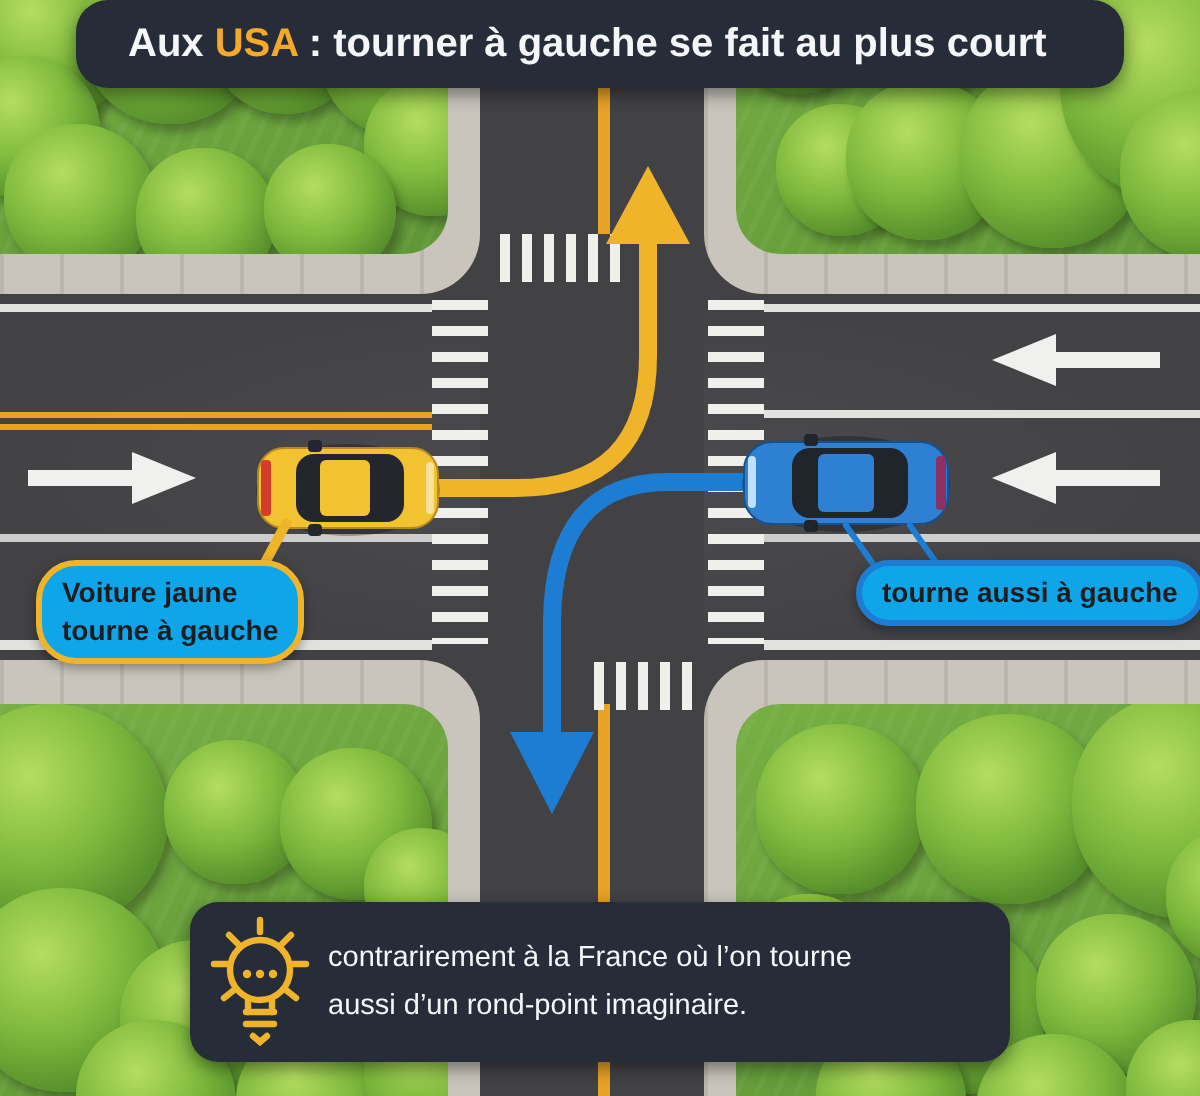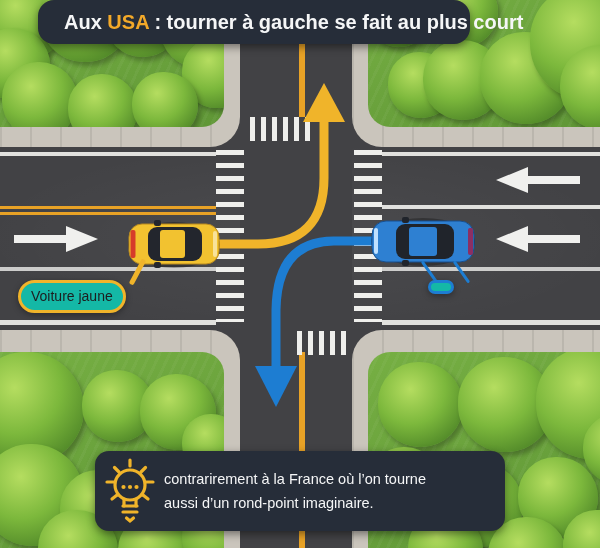--- a/index.html
+++ b/index.html
@@ -28,29 +28,29 @@
   .cross-v { background:repeating-linear-gradient(to bottom, var(--marking_white) 0 5px, transparent 5px 13px); }
   .cross-h { background:repeating-linear-gradient(to right, var(--marking_white) 0 5px, transparent 5px 11px); }
 
   .lane-arrow { position:absolute; z-index:3; }
 
   .overlay { position:absolute; left:0; top:0; z-index:4; pointer-events:none; }
   .car { position:absolute; z-index:5; }
 
   
   .tail { position:absolute; z-index:6; border-radius:2px; }
-  .callout { position:absolute; z-index:7; background:#14b8a6; border-radius:20px; padding:4px 10px;
-             font-weight:normal; font-size:14px; line-height:19px; color:var(--text_dark);
+  .callout { position:absolute; z-index:7; background:#0ea5e9; border-radius:20px; padding:4px 10px;
+             font-weight:bold; font-size:14px; line-height:19px; color:var(--text_dark);
              white-space:nowrap; box-shadow:0 2px 6px rgba(0,0,0,0.35); }
   .callout.yellow { border:3px solid var(--arrow_yellow); left:18px; top:280px; }
   .callout.blue   { border:3px solid var(--arrow_blue);   left:428px; top:280px; }
 
   
   .banner { position:absolute; background:var(--banner_bg); z-index:8; box-shadow:0 3px 9px rgba(0,0,0,0.45); }
-  .banner-header { left:38px; top:0; width:432px; height:44px; border-radius:16px;
+  .banner-header { left:38px; top:0; width:524px; height:44px; border-radius:16px;
                    display:flex; align-items:center; padding-left:26px; box-sizing:border-box; }
   .title { font-size:20px; font-weight:bold; color:var(--text_light); }
   .title span { white-space:pre; }
   .title .hl { color:var(--accent_orange); }
 
   .banner-note { left:95px; top:451px; width:410px; height:80px; border-radius:14px;
                  display:flex; align-items:center; gap:9px; padding:0 12px 0 10px; box-sizing:border-box; }
   .note-text { color:var(--text_light); font-size:14.5px; line-height:24px; }
   .note-text .b { font-weight:bold; }
 </style>
@@ -173,22 +173,24 @@
     <rect x="34" y="46" width="7" height="6" rx="2" fill="#20242b"></rect>
     <rect x="6" y="14" width="4" height="26" rx="2" fill="#bfe0ff"></rect>
   </svg>
 
   <div class="tail" style="left:135px;top:258px;width:5px;height:28px;background:var(--arrow_yellow);transform:rotate(28deg);"></div>
   <div class="tail" style="left:428px;top:259px;width:3px;height:26px;background:var(--arrow_blue);transform:rotate(-35deg);"></div>
   <div class="tail" style="left:460px;top:259px;width:3px;height:26px;background:var(--arrow_blue);transform:rotate(-35deg);"></div>
 
   <div class="callout yellow">
     <div>Voiture jaune</div>
+    <div>tourne à gauche</div>
   </div>
   <div class="callout blue">
+    <div>tourne aussi à gauche</div>
   </div>
 
   <div class="banner banner-header">
     <div class="title">
       <span>Aux </span><span class="hl">USA</span><span> : tourner à gauche se fait au plus court</span>
     </div>
   </div>
 
   <div class="banner banner-note">
     <svg width="50" height="66" viewBox="0 0 50 66">

